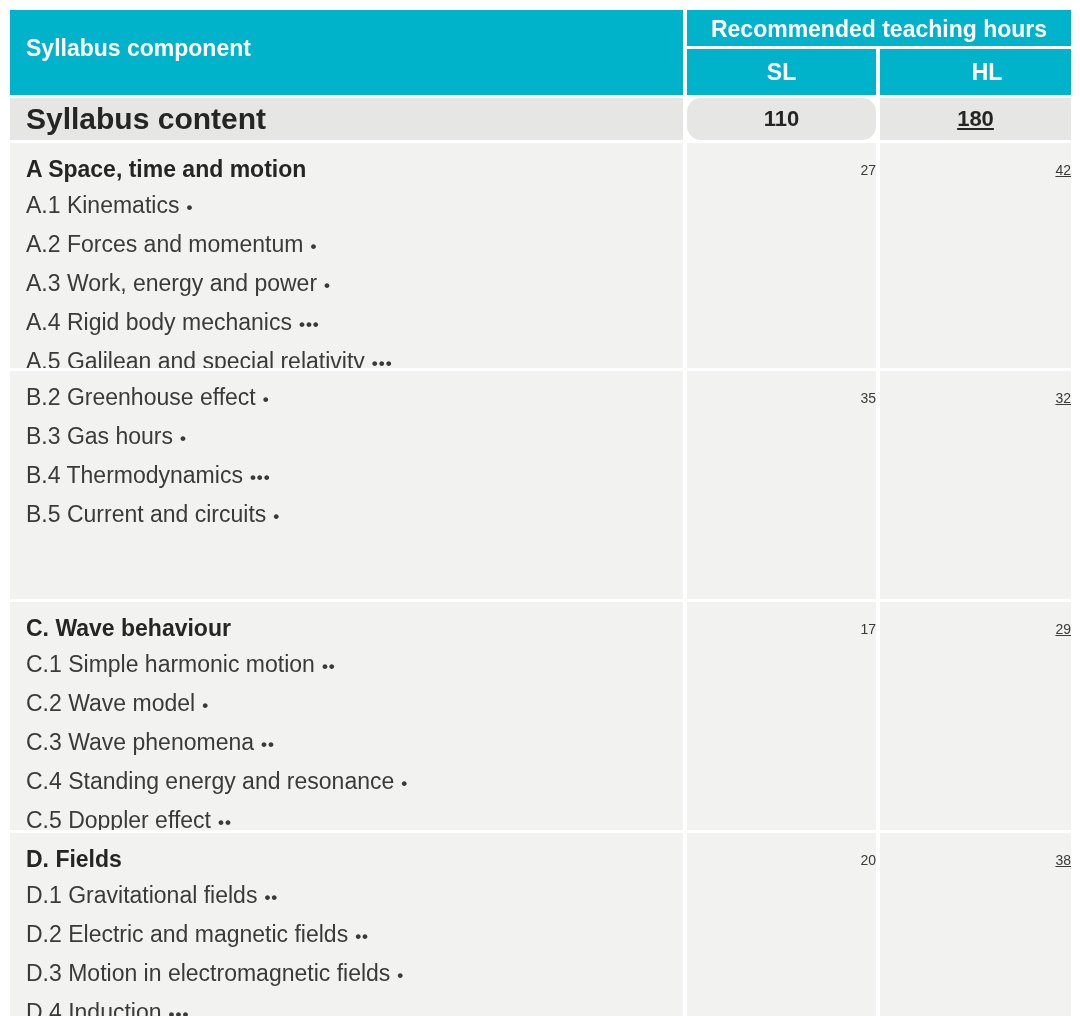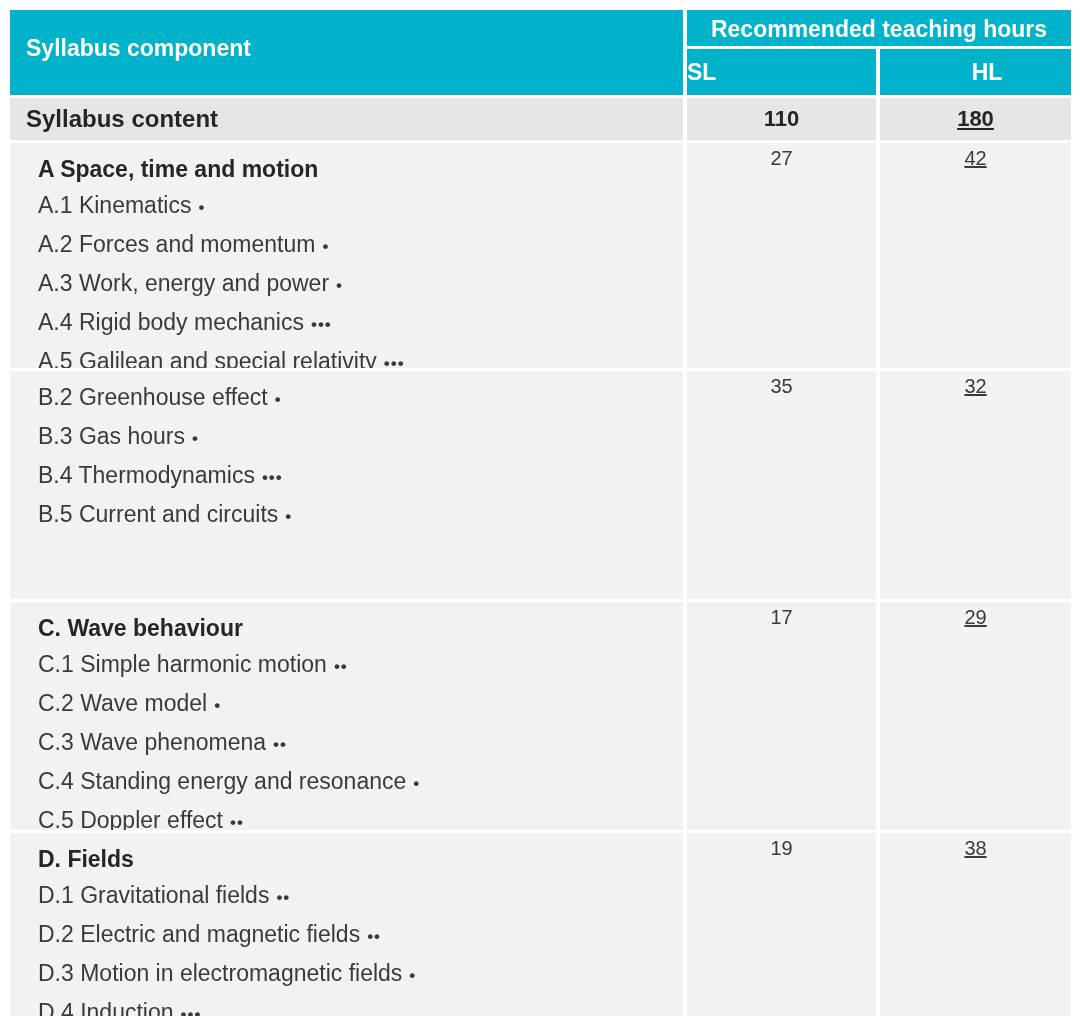--- a/index.html
+++ b/index.html
@@ -31,33 +31,33 @@
   .th-component{
     grid-column:1;grid-row:1 / 3;
     display:flex;align-items:center;
     padding:0 0 9px 16px;
   }
   .th-hours{
     grid-column:2 / 4;grid-row:1;
     display:flex;align-items:center;justify-content:center;
     padding-top:2px;
   }
-  .th-sl{grid-column:2;grid-row:2;display:flex;align-items:center;justify-content:flex-start;}
+  .th-sl{grid-column:2;grid-row:2;display:flex;align-items:center;justify-content:center;}
   .th-hl{grid-column:3;grid-row:2;display:flex;align-items:center;justify-content:center;padding-left:23px;}
   
   .total{background:var(--total-row-bg);display:flex;align-items:center;}
-  .total-label{grid-column:1;grid-row:3;padding-left:16px;font-weight:700;font-size:24px;color:var(--title-dark);align-items:center;}
+  .total-label{grid-column:1;grid-row:3;padding-left:16px;font-weight:700;font-size:30px;color:var(--title-dark);align-items:center;}
   .total-num{justify-content:center;font-weight:700;font-size:22px;color:var(--title-dark);}
   
-  .sec{background:var(--section-bg);padding-left:12px;}
+  .sec{background:var(--section-bg);}
   .sec-content{padding:8px 0 0 16px;font-size:23px;line-height:36px;}
   .sec-title{font-weight:700;color:var(--title-dark);}
   .item{color:var(--text-dark);white-space:nowrap;}
   .dots{font-size:0.74em;font-weight:700;letter-spacing:1px;margin-left:7px;color:var(--text-dark);}
-  .sec-num{background:var(--section-bg);text-align:center;padding-top:4px;font-size:20px;color:var(--text-dark);}
+  .sec-num{background:var(--section-bg);text-align:right;padding-top:19px;font-size:14px;color:var(--text-dark);}
   .r4{grid-row:4;} .r5{grid-row:5;} .r6{grid-row:6;} .r7{grid-row:7;}
   .c1{grid-column:1;} .c2{grid-column:2;} .c3{grid-column:3;text-decoration:underline;}
 </style>
 </head>
 <body>
 
 <div class="grid">
 
   <div class="cell th th-component">
     <span>Syllabus component</span>
@@ -68,21 +68,21 @@
   <div class="cell th th-sl">
     <span>SL</span>
   </div>
   <div class="cell th th-hl">
     <span>HL</span>
   </div>
 
   <div class="cell total total-label">
     <span>Syllabus content</span>
   </div>
-  <div class="cell total total-num c2" style="grid-row:3;">
+  <div class="cell total total-num c2" style="grid-row:3;border-radius:14px;">
     <span>110</span>
   </div>
   <div class="cell total total-num c3" style="grid-row:3;">
     <span>180</span>
   </div>
 
   <div class="cell sec r4 c1">
     <div class="sec-content">
       <div class="sec-title">A Space, time and motion</div>
       <div class="item"><span>A.1 Kinematics</span><span class="dots">•</span></div>
@@ -121,16 +121,16 @@
 
   <div class="cell sec r7 c1">
     <div class="sec-content">
       <div class="sec-title">D. Fields</div>
       <div class="item"><span>D.1 Gravitational fields</span><span class="dots">••</span></div>
       <div class="item"><span>D.2 Electric and magnetic fields</span><span class="dots">••</span></div>
       <div class="item"><span>D.3 Motion in electromagnetic fields</span><span class="dots">•</span></div>
       <div class="item"><span>D.4 Induction</span><span class="dots">•••</span></div>
     </div>
   </div>
-  <div class="cell sec-num r7 c2"><span>19</span></div>
+  <div class="cell sec-num r7 c2"><span>20</span></div>
   <div class="cell sec-num r7 c3"><span>38</span></div>
 
 </div>
 
 </body></html>

